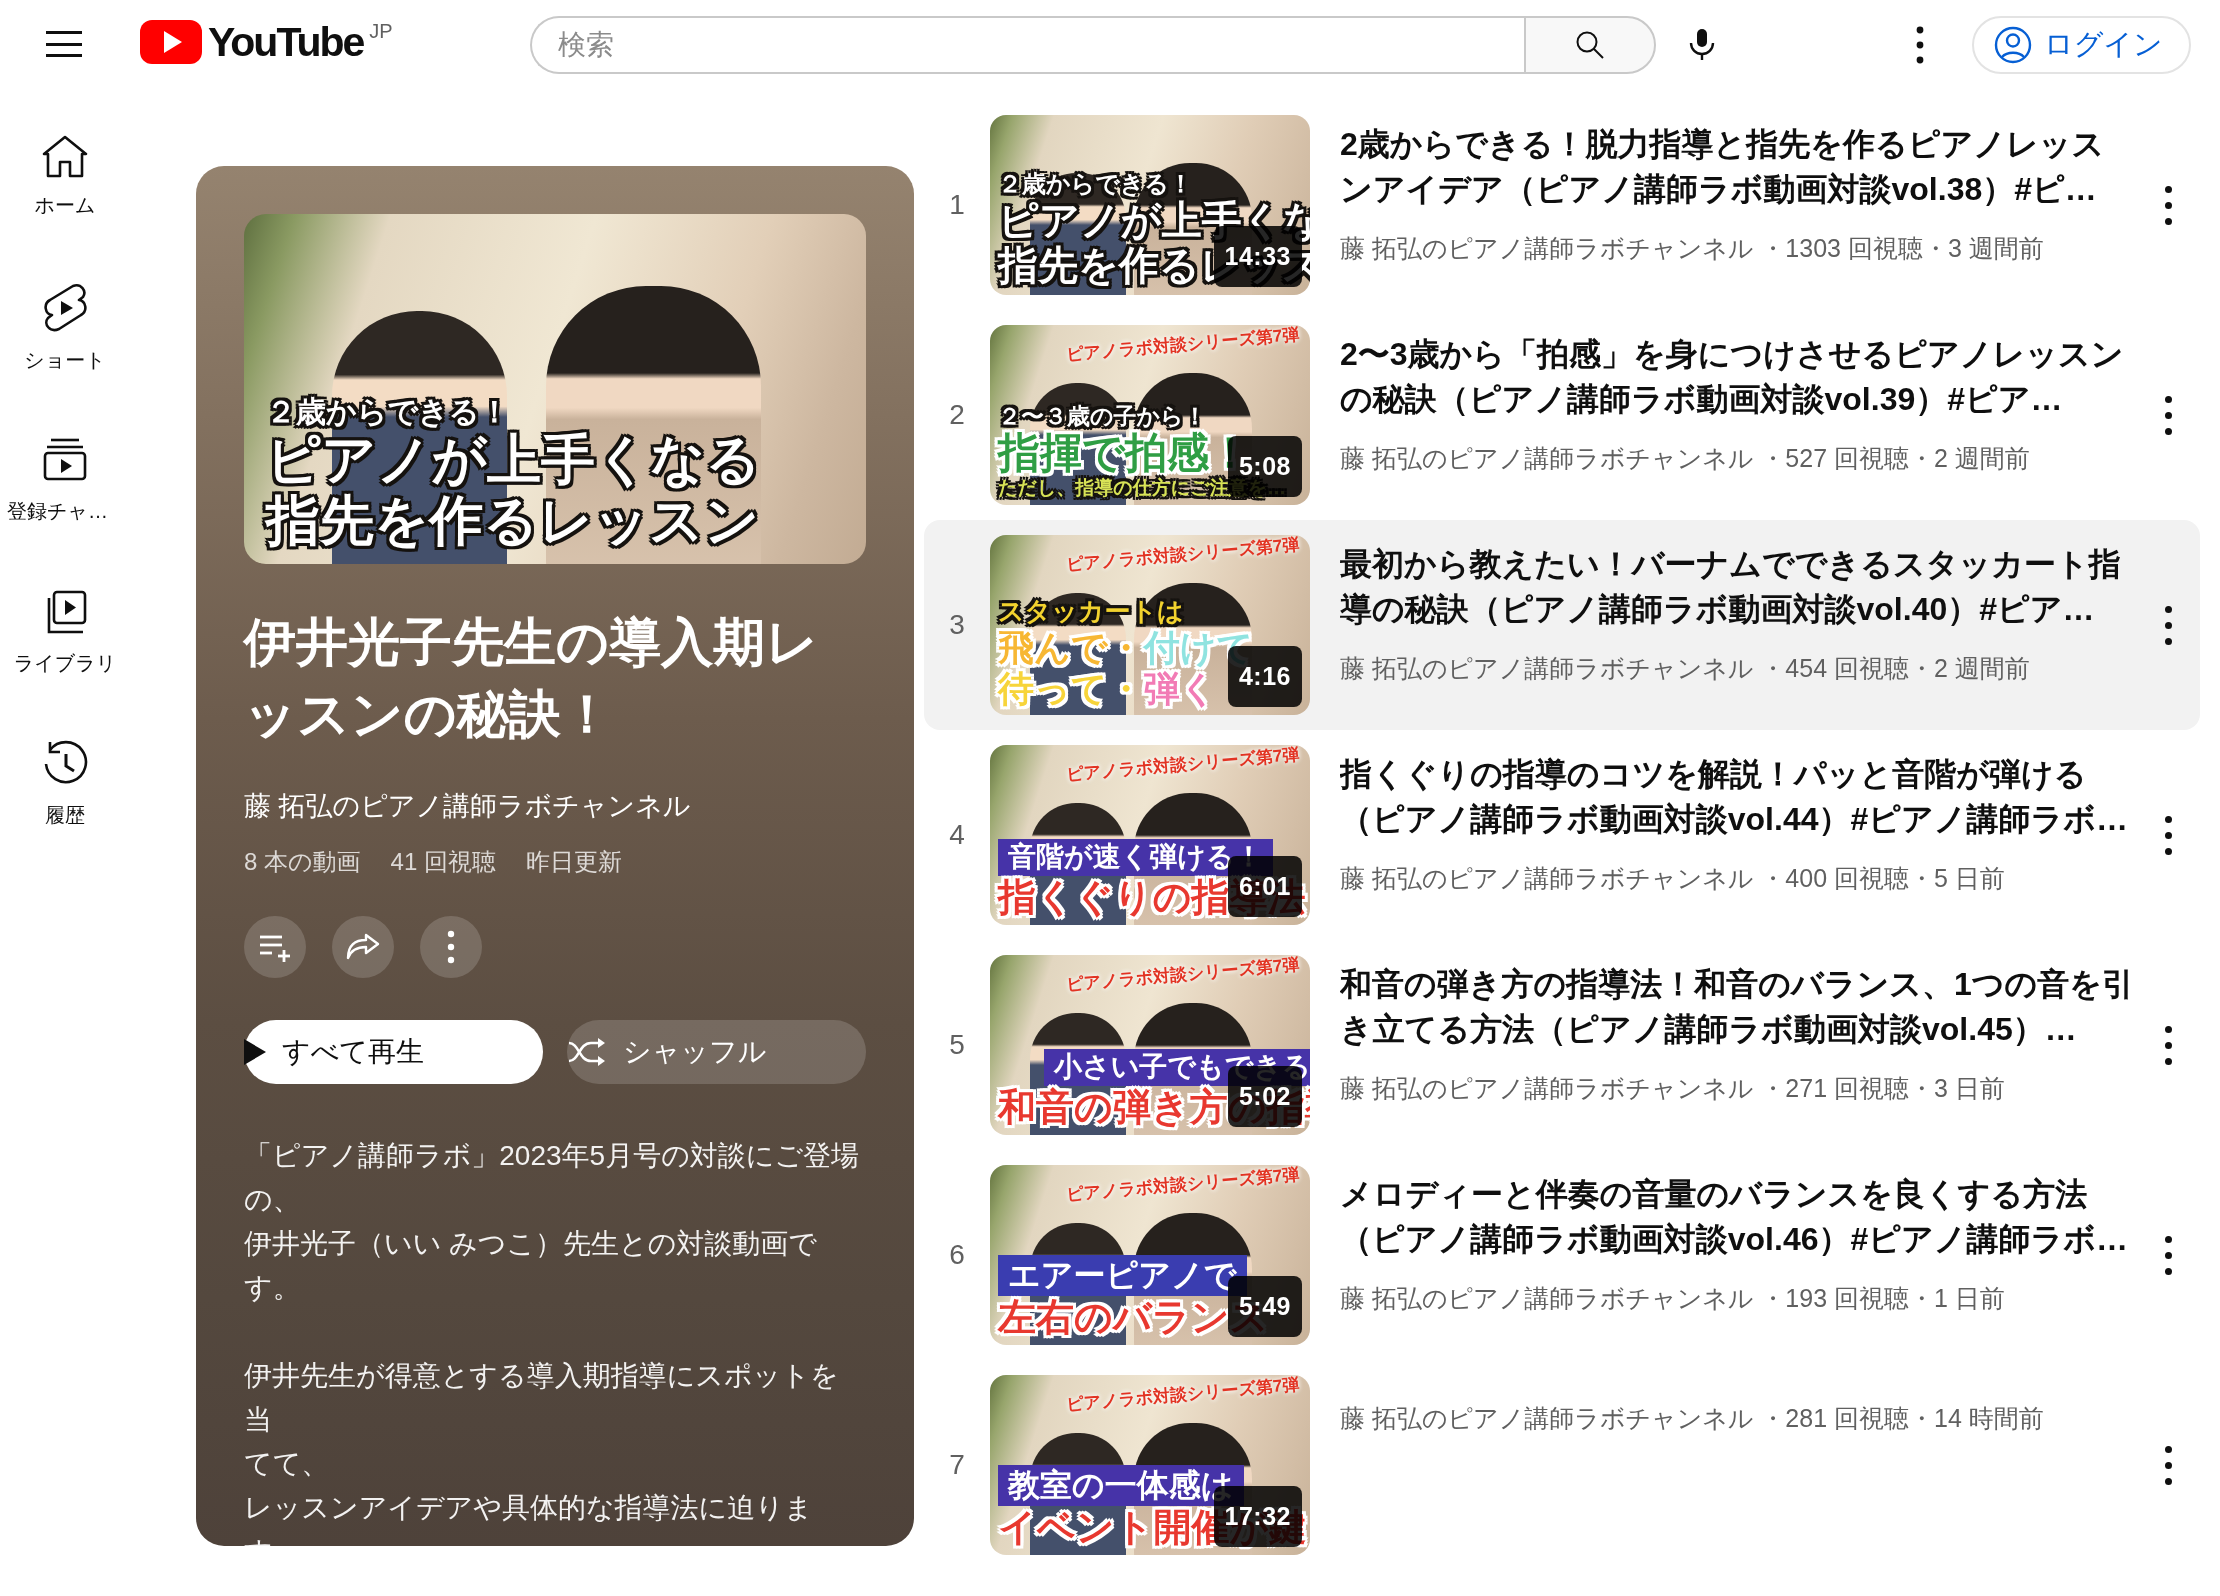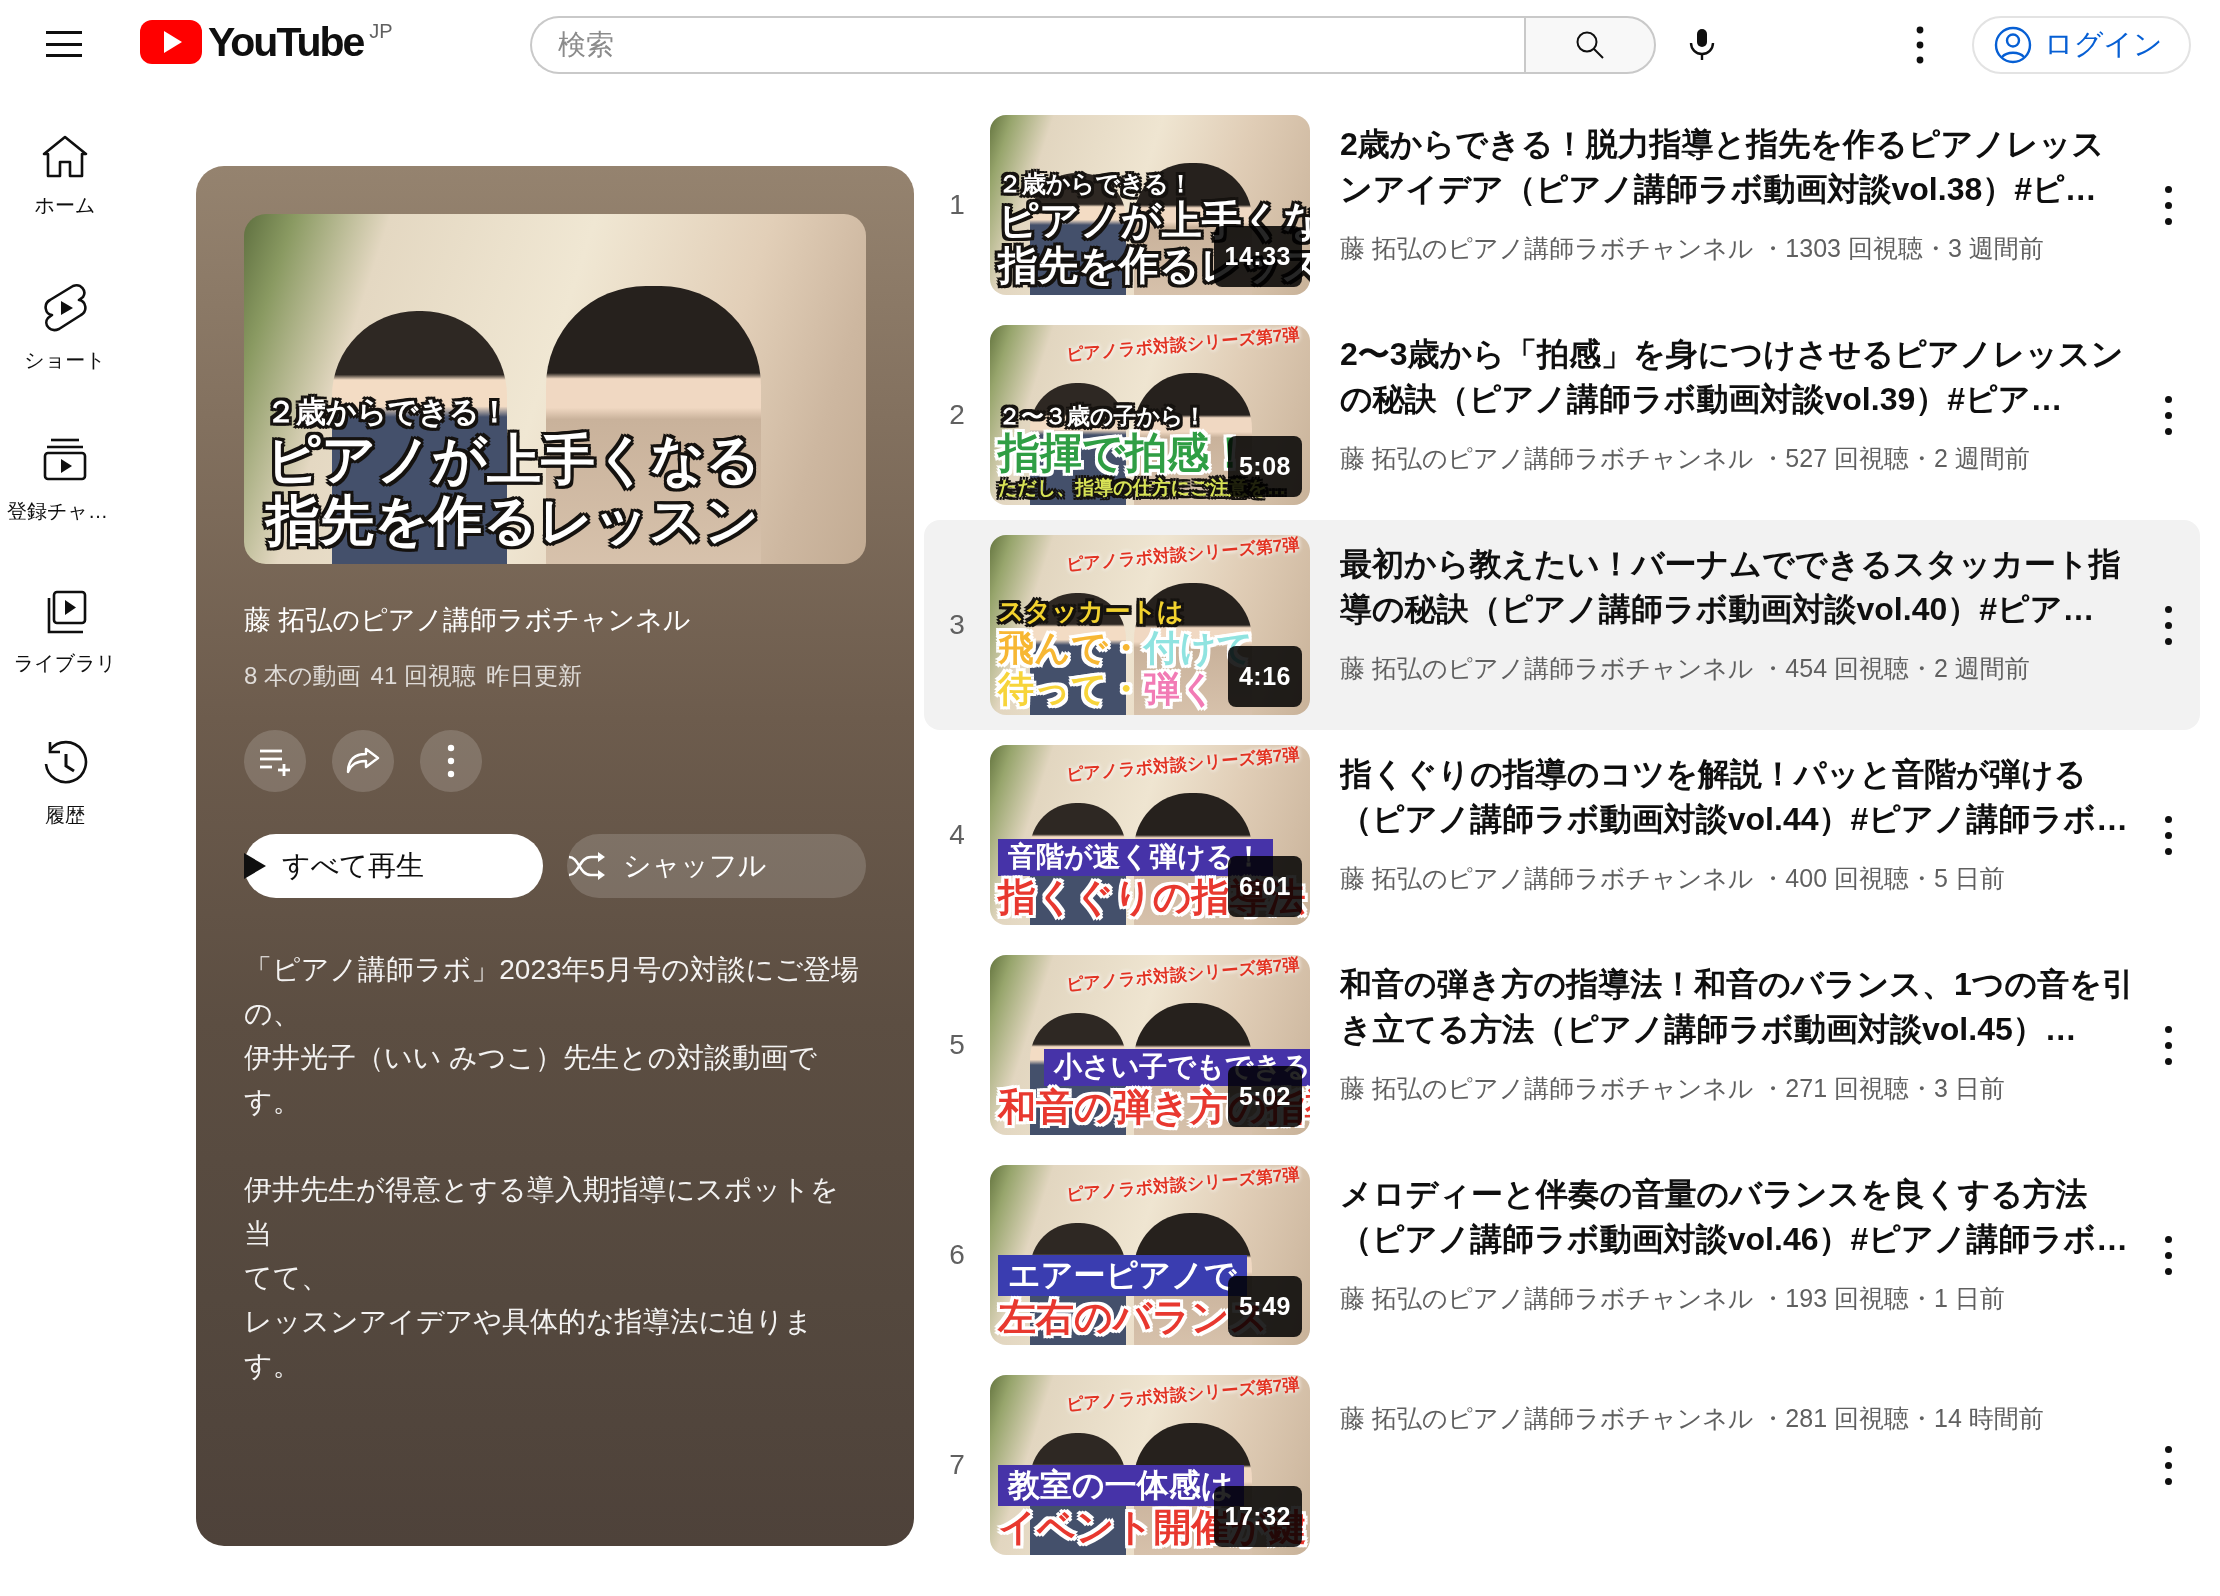--- a/index.html
+++ b/index.html
@@ -42,21 +42,21 @@
     background:linear-gradient(180deg,#26211d 0%,#26211d 30%,#f0d8c2 32%,#f0d8c2 42%,#c9b29b 46%,#d8c3ad 100%); }
   .hero .fig-l { width:175px; height:265px; left:88px; bottom:-12px; border-radius:85px 85px 12px 12px; }
   .hero .fig-r { width:215px; height:290px; right:105px; bottom:-12px; border-radius:100px 100px 14px 14px; }
   .hero-overlay { position:absolute; left:22px; bottom:12px; line-height:1.12; }
   .ov-line { line-height:1.14; white-space:nowrap; }
   .ov-bg { display:inline-block; padding:3px 10px; line-height:1.1; }
   .out-black { text-shadow:-3px -3px 0 #15120f, 3px -3px 0 #15120f, -3px 3px 0 #15120f, 3px 3px 0 #15120f, 0 -3px 0 #15120f, 0 3px 0 #15120f, -3px 0 0 #15120f, 3px 0 0 #15120f; }
   .out-white { text-shadow:-3px -3px 0 #fff, 3px -3px 0 #fff, -3px 3px 0 #fff, 3px 3px 0 #fff, 0 -3px 0 #fff, 0 3px 0 #fff, -3px 0 0 #fff, 3px 0 0 #fff; }
   .pl-title { margin-top:42px; width:610px; font-size:52px; font-weight:700; line-height:72px; color:#fff; }
   .pl-channel { margin-top:38px; font-size:27px; font-weight:500; color:#fff; }
-  .pl-stats { margin-top:22px; font-size:24px; color:rgba(255,255,255,0.78); display:flex; gap:10px; }
+  .pl-stats { margin-top:22px; font-size:24px; color:rgba(255,255,255,0.78); display:flex; gap:30px; }
   .pl-actions { margin-top:38px; display:flex; gap:26px; }
   .action-circle { width:62px; height:62px; border-radius:50%; background:rgba(255,255,255,0.16); display:flex; align-items:center; justify-content:center; cursor:pointer; }
   .pl-buttons { margin-top:42px; display:flex; gap:24px; }
   .btn { width:299px; height:64px; border-radius:32px; display:flex; align-items:center; justify-content:flex-start; gap:16px; font-size:28px; font-weight:500; cursor:pointer; }
   .btn-play { background:#fff; color:#0f0f0f; }
   .btn-play i { display:block; width:0; height:0; border-left:22px solid #0f0f0f; border-top:13px solid transparent; border-bottom:13px solid transparent; }
   .btn-shuffle { background:rgba(255,255,255,0.16); color:#fff; }
   .pl-desc { margin-top:50px; font-size:28px; line-height:44px; color:rgba(255,255,255,0.93); white-space:pre-line; width:620px; }
   
   .video-list { position:absolute; left:924px; top:100px; width:1276px; }
@@ -169,20 +169,21 @@
 <div class="playlist-panel">
   <div class="hero">
     <div class="fig fig-l"></div>
     <div class="fig fig-r"></div>
     <div class="hero-overlay">
         <div class="ov-line out-black" style="font-size: 30px; font-weight: 800;"><span style="color: rgb(255, 255, 255);">２歳からできる！</span></div>
         <div class="ov-line out-black" style="font-size: 54px; font-weight: 900;"><span style="color: rgb(255, 255, 255);">ピアノが上手くなる</span></div>
         <div class="ov-line out-black" style="font-size: 54px; font-weight: 900;"><span style="color: rgb(255, 255, 255);">指先を作るレッスン</span></div>
       </div>
   </div>
+  <div class="pl-title">伊井光子先生の導入期レッスンの秘訣！</div>
   <div class="pl-channel">藤 拓弘のピアノ講師ラボチャンネル</div>
   <div class="pl-stats">
     <span>8 本の動画</span>
     <span>41 回視聴</span>
     <span>昨日更新</span>
   </div>
   <div class="pl-actions">
     <div class="action-circle">
       <svg width="34" height="30" viewBox="0 0 34 30">
           <line x1="2" y1="5" x2="24" y2="5" stroke="#fff" stroke-width="2.8"></line>

